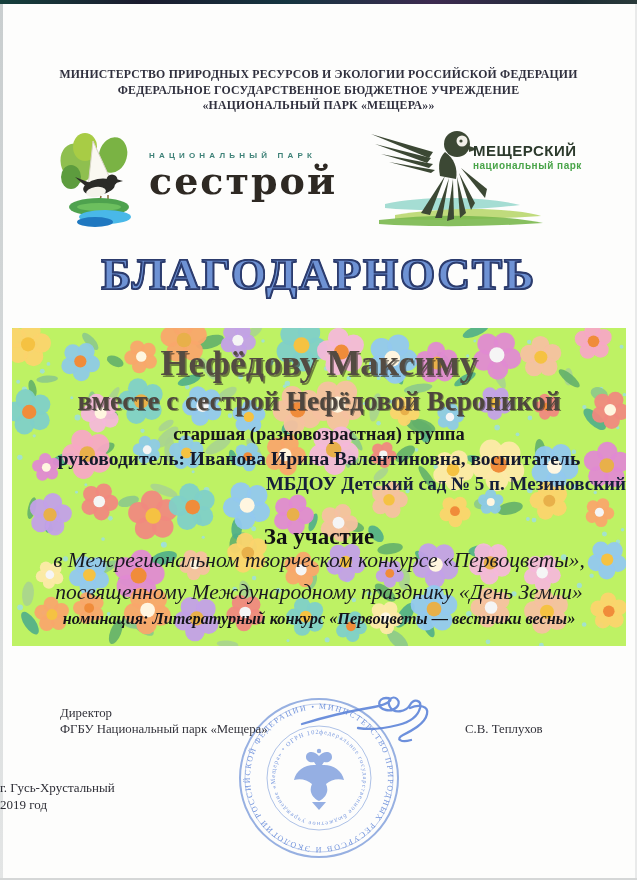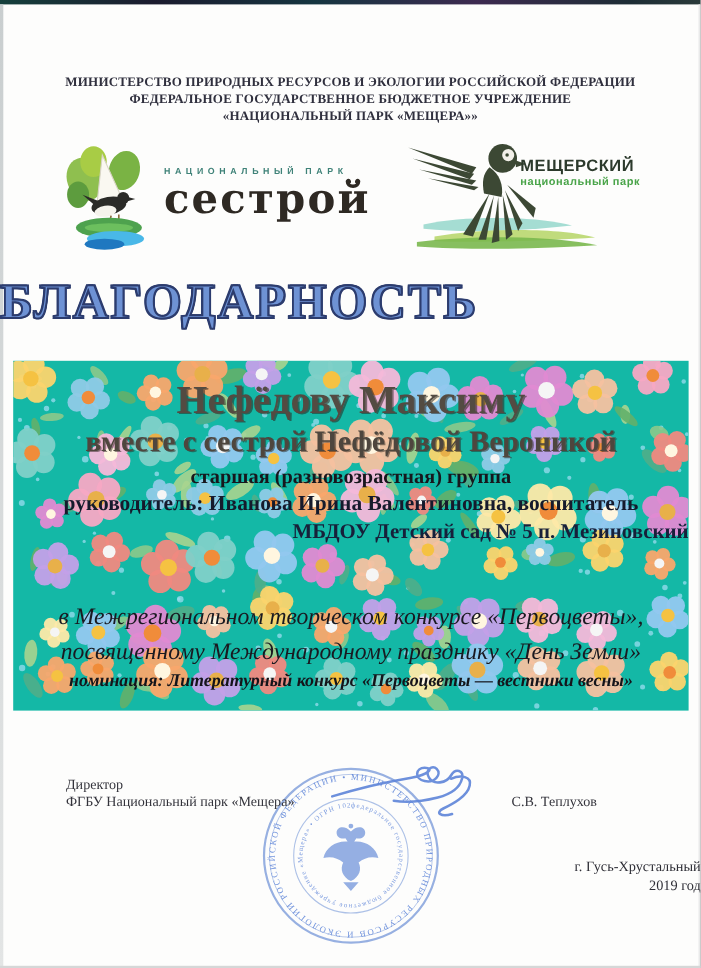--- a/index.html
+++ b/index.html
@@ -21,47 +21,47 @@
   .park-caps{font-family:"Liberation Sans",sans-serif;font-size:8px;font-weight:bold;
         letter-spacing:4.2px;color:#3f8278;white-space:nowrap;}
   .meshchera-word{font-family:"DejaVu Serif",serif;font-size:38px;font-weight:bold;
         color:#2e2923;letter-spacing:2px;line-height:40px;margin-top:1px;}
   .logo-right{position:absolute;left:365px;top:0;width:240px;height:112px;}
   .logo-right svg{position:absolute;left:0;top:0;}
   .logo-right-text{position:absolute;left:108px;top:24px;width:132px;font-family:"Liberation Sans",sans-serif;}
   .meshchersky-word{font-size:15px;font-weight:bold;color:#2c3a2c;letter-spacing:.5px;}
   .meshchersky-sub{font-size:10px;font-weight:bold;color:#49a449;letter-spacing:.5px;margin-top:1px;}
 
-  .cert-title{position:absolute;top:248px;left:0;right:0;text-align:left;
+  .cert-title{position:absolute;top:248px;left:0;right:0;text-align:center;
         font-size:45px;font-weight:bold;letter-spacing:2px;color:#6e92d4;
         -webkit-text-stroke:1.6px #2c3c6e;
         text-shadow:1px 1px 0 #2c3c6e,-1px 1px 0 #2c3c6e,1px -1px 0 #2c3c6e,-1px -1px 0 #2c3c6e;}
 
-  .floral-panel{position:absolute;left:12px;top:328px;width:614px;height:318px;background:#14b8a6;overflow:hidden;}
+  .floral-panel{position:absolute;left:12px;top:328px;width:614px;height:318px;background:#bef264;overflow:hidden;}
   .floral-panel > svg{position:absolute;left:0;top:0;}
   .panel-text{position:absolute;inset:0;text-align:center;}
   .panel-text > div{position:absolute;left:0;right:0;white-space:nowrap;}
   .recipient{top:14px;font-size:36px;font-weight:bold;color:#534b42;
         text-shadow:1.6px 1.6px 0 rgba(42,36,30,.55);}
   .with-line{top:58px;font-size:27px;font-weight:bold;color:#4e463e;
         text-shadow:1.2px 1.2px 0 rgba(42,36,30,.5);text-align:center;}
   .group-line{top:96px;font-size:18.5px;font-weight:bold;color:#17171d;}
   .supervisor-line{top:120px;font-size:19.5px;font-weight:bold;color:#151a2c;}
   .institution-line{top:145px;font-size:19px;font-weight:bold;color:#17203a;text-align:right;}
   .for-line{top:196px;font-size:23px;font-weight:bold;color:#101013;}
   .contest-line1{top:220px;font-size:21.5px;font-style:italic;color:#191920;}
   .contest-line2{top:252px;font-size:21.5px;font-style:italic;color:#191920;}
   .nomination-line{top:281px;font-size:16.3px;font-weight:bold;font-style:italic;color:#14141a;}
 
   .footer{position:absolute;left:0;top:660px;right:0;height:220px;}
   .director-block{position:absolute;left:60px;top:45px;font-size:12.8px;line-height:16px;color:#33333b;}
   .signer-name{position:absolute;left:465px;top:62px;font-size:12.8px;color:#33333b;}
   .stamp{position:absolute;left:233px;top:32px;}
   .signature{position:absolute;left:298px;top:34px;}
-  .city-block{position:absolute;left:0;right:0;top:120px;text-align:right;
+  .city-block{position:absolute;left:0;right:0;top:120px;text-align:left;
         font-size:13px;line-height:16.5px;color:#2e2e36;}
 </style>
 </head>
 <body>
 
 <div class="page">
   <div class="scan-top"></div>
   <div class="scan-left"></div>
   <div class="scan-right"></div>
   <div class="scan-bottom"></div>
@@ -774,20 +774,21 @@
         <circle cx="596.206930154689" cy="272.4952487429349" r="8.010210037231445" fill="#fbd46d" opacity="0.95"></circle>
         <circle cx="606.8872976519772" cy="279.3897373843018" r="8.010210037231445" fill="#fbd46d" opacity="0.95"></circle>
         <circle cx="596.8023891448975" cy="283.2926254272461" r="5.767351226806641" fill="#f08c3a"></circle>
       </svg>
     <div class="panel-text">
       <div class="recipient">Нефёдову Максиму</div>
       <div class="with-line">вместе с сестрой Нефёдовой Вероникой</div>
       <div class="group-line">старшая (разновозрастная) группа</div>
       <div class="supervisor-line">руководитель: Иванова Ирина Валентиновна, воспитатель</div>
       <div class="institution-line">МБДОУ Детский сад № 5 п. Мезиновский</div>
+      <div class="for-line">За участие</div>
       <div class="contest-line1">в Межрегиональном творческом конкурсе «Первоцветы»,</div>
       <div class="contest-line2">посвященному Международному празднику «День Земли»</div>
       <div class="nomination-line">номинация: Литературный конкурс «Первоцветы — вестники весны»</div>
     </div>
   </div>
 
   <div class="footer">
     <svg class="stamp" width="172" height="172" viewBox="0 0 172 172">
       <defs>
         <path id="ringO" d="M86,17 a69,69 0 1,1 -0.02,0"></path>

